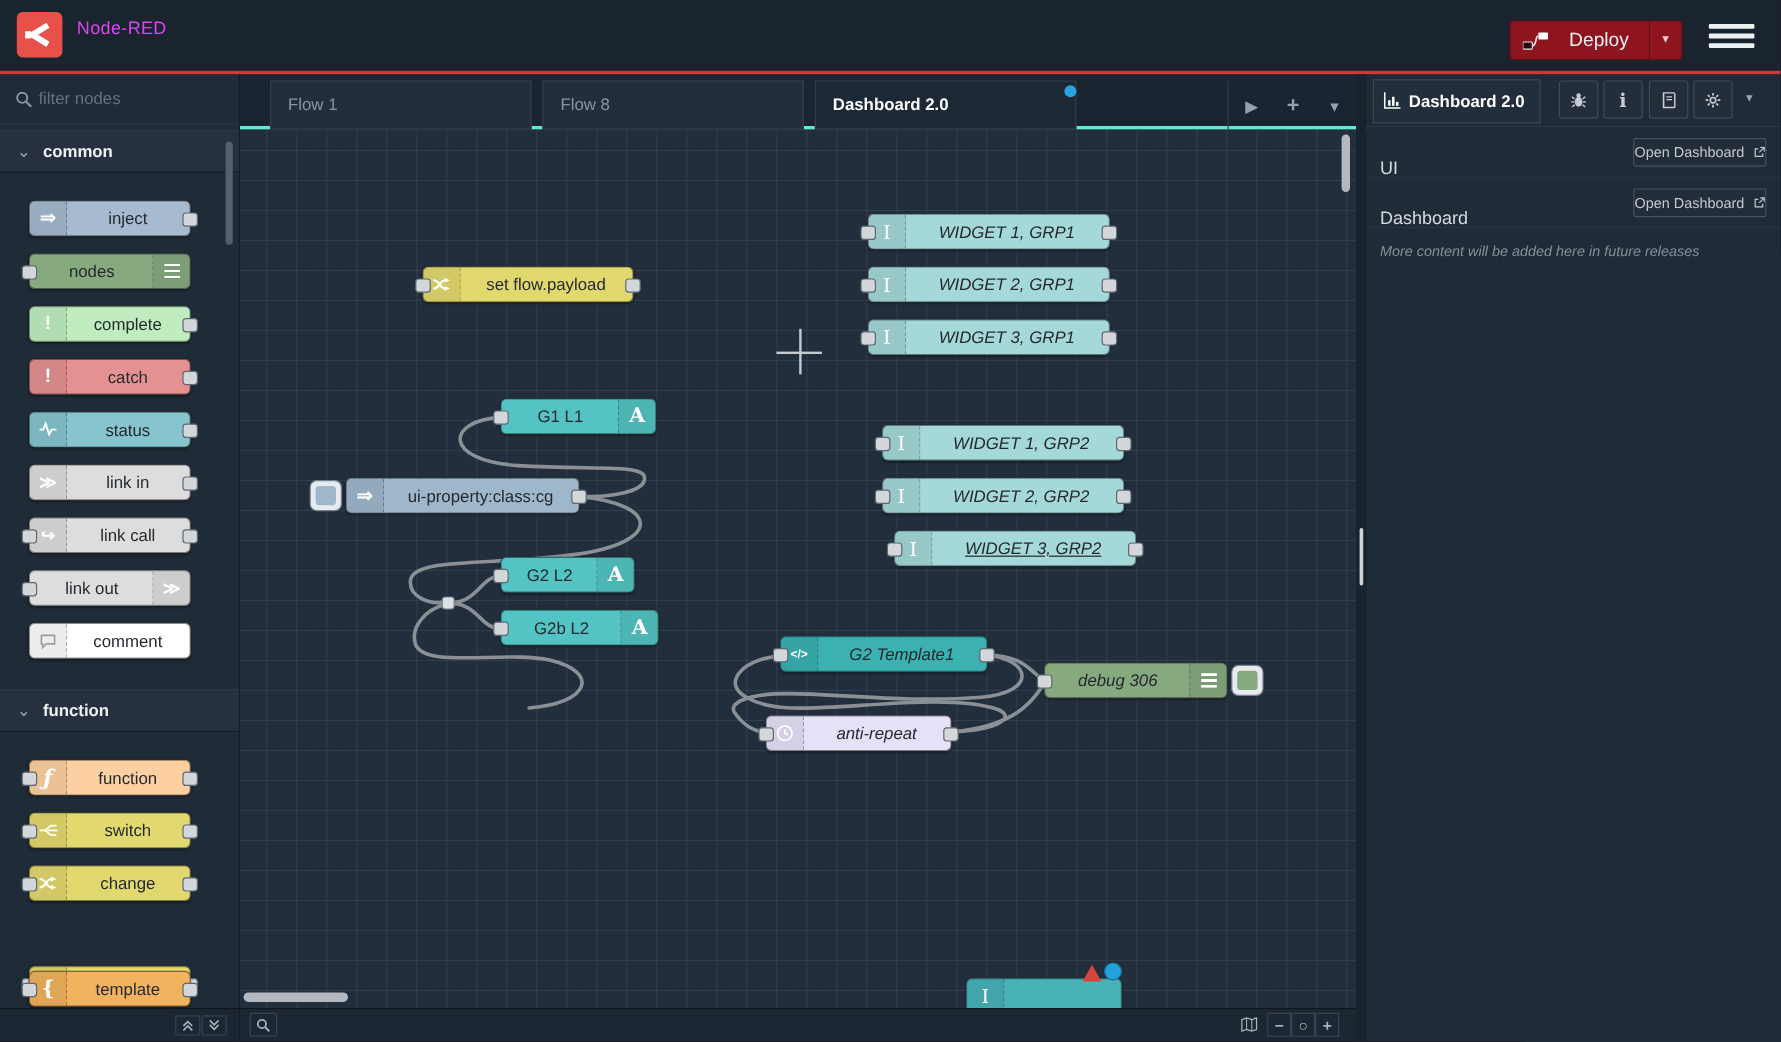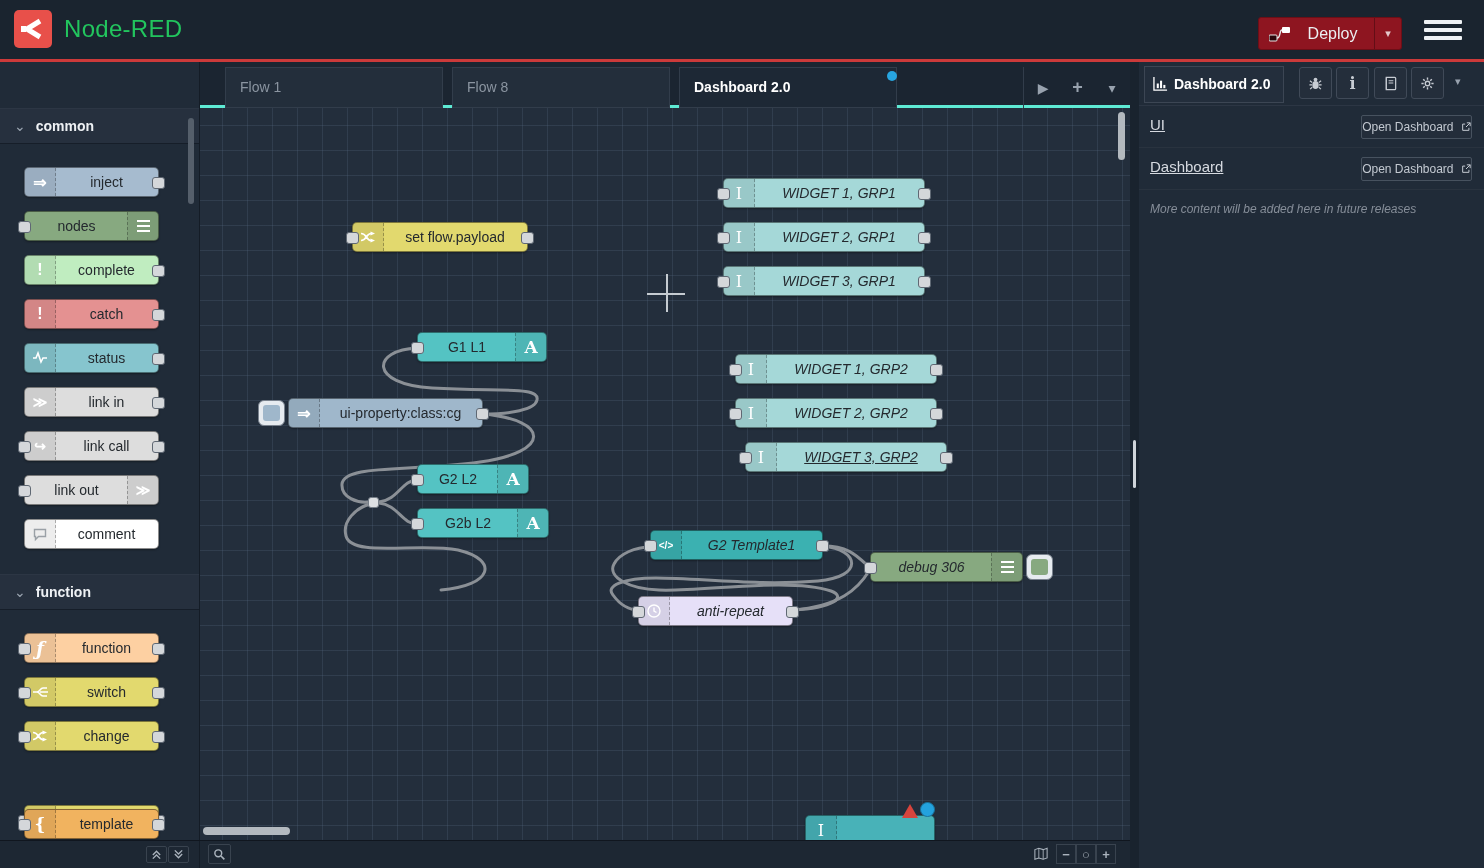--- a/index.html
+++ b/index.html
@@ -1,21 +1,21 @@
 <!DOCTYPE html>
 <html><head>
 <meta charset="utf-8">
 <style>
   html,body{margin:0;padding:0;background:#10161f;}
   #app{position:relative;width:1484px;height:868px;background:#1b2531;overflow:hidden;
        font-family:"Liberation Sans",sans-serif;-webkit-font-smoothing:antialiased;}
   
   #header{position:absolute;left:0;top:0;width:1484px;height:59px;background:#1a242f;}
   #logo{position:absolute;left:14px;top:10px;width:38px;height:38px;border-radius:5px;background:#e8504a;}
-  #app-title{position:absolute;left:64px;top:15px;font-size:24px;color:#22c55e;font-weight:normal;margin:0;letter-spacing:.3px;}
+  #app-title{position:absolute;left:64px;top:15px;font-size:15px;color:#d946ef;font-weight:normal;margin:0;letter-spacing:.3px;}
   #deploy{position:absolute;left:1258px;top:17px;width:144px;height:33px;background:#8e1520;border:1px solid #6d0e16;
           border-radius:3px;box-sizing:border-box;display:flex;align-items:center;cursor:pointer;}
   #deploy .dlabel{flex:1;text-align:center;color:#eceff2;font-size:16px;}
   #deploy .dcaret{width:26px;text-align:center;color:#e5c9cc;font-size:11px;border-left:1px solid rgba(0,0,0,.3);line-height:31px;}
   #deploy .dicon{margin-left:10px;width:22px;height:16px;}
   #hamburger{position:absolute;left:1424px;top:20px;width:38px;height:24px;cursor:pointer;}
   #hamburger span{display:block;height:4px;background:#eef1f4;border-radius:1px;margin-bottom:4px;}
   #redline{position:absolute;left:0;top:59px;width:1484px;height:3px;background:#cc3a3a;}
   
   #palette{position:absolute;left:0;top:62px;width:200px;height:778px;background:#202b38;border-right:1px solid #141c26;box-sizing:border-box;}
@@ -67,21 +67,21 @@
   #divider{position:absolute;left:1130px;top:62px;width:9px;height:806px;background:#19232e;}
   #drag-handle{position:absolute;left:3px;top:378px;width:3px;height:48px;background:#cfd4d9;border-radius:2px;cursor:col-resize;}
   #sidebar{position:absolute;left:1139px;top:62px;width:345px;height:806px;background:#202b38;box-sizing:border-box;}
   #sb-header{position:absolute;left:0;top:0;width:345px;height:44px;border-bottom:1px solid #2c3644;box-sizing:border-box;}
   #sb-tab{position:absolute;left:5px;top:4px;width:140px;height:37px;border:1px solid #3c4654;background:#232e3c;box-sizing:border-box;
           color:#fff;font-weight:bold;font-size:14px;line-height:35px;cursor:pointer;}
   #sb-tab svg{vertical-align:-2px;margin:0 6px 0 8px;}
   .sb-btn{position:absolute;top:5px;width:33px;height:32px;border:1px solid #404a58;background:#242e3b;border-radius:3px;box-sizing:border-box;
           display:flex;align-items:center;justify-content:center;cursor:pointer;color:#c7ccd3;}
   .sb-row{position:absolute;left:0;width:345px;height:42px;border-bottom:1px solid #29333f;box-sizing:border-box;}
-  .sb-row .rlabel{position:absolute;left:11px;top:10px;font-size:15px;color:#d6dae0;text-decoration:underline;}
+  .sb-row .rlabel{position:absolute;left:11px;top:26px;font-size:15px;color:#d6dae0;}
   .open-btn{position:absolute;left:222px;top:9px;width:111px;height:24px;border:1px solid #47525f;border-radius:2px;background:#232d3a;
             box-sizing:border-box;color:#c3c9d1;font-size:12px;text-align:center;line-height:22px;cursor:pointer;}
   #sb-note{position:absolute;left:11px;top:140px;font-size:12px;font-style:italic;color:#868e99;}
   
   #footer{position:absolute;left:0;top:840px;width:1130px;height:28px;background:#1d2733;border-top:1px solid #10161f;box-sizing:border-box;}
   #footer .vsep{position:absolute;left:199px;top:0;width:1px;height:27px;background:#141c26;}
   .fbtn{position:absolute;border:1px solid #39434f;border-radius:2px;background:transparent;box-sizing:border-box;color:#aab3bd;
         display:flex;align-items:center;justify-content:center;cursor:pointer;font-size:13px;}
   #zoomgrp .fbtn{border-radius:0;}
 </style>
@@ -111,20 +111,29 @@
     </div>
     <div id="hamburger">
       <span></span>
         <span></span>
         <span></span>
     </div>
   </div>
   <div id="redline"></div>
 
   <div id="palette">
+    <div id="palette-filter">
+      <span class="mag">
+        <svg class="sv" viewBox="0 0 16 16" width="14" height="14">
+            <circle cx="6.5" cy="6.5" r="4.2" fill="none" stroke="#8d97a3" stroke-width="1.6"></circle>
+            <path d="M9.8 9.8 L14 14" stroke="#8d97a3" stroke-width="1.8"></path>
+          </svg>
+      </span>
+      <span class="ph">filter nodes</span>
+    </div>
     <div id="palette-body">
         <div class="pcat" style="top: 46px;"><span class="chev">⌄</span><span>common</span></div>
         <div class="node" style="left: 24px; top: 105px; width: 135px; background: rgb(166, 187, 207);">
           <div class="strip L">
             <span class="g" style="font-size:16px">⇒</span>
           </div>
           <span class="lbl" style="left: 30px;">inject</span>
           <span class="port pout"></span>
         </div>
         <div class="node" style="left: 24px; top: 149px; width: 135px; background: rgb(135, 169, 128);">

